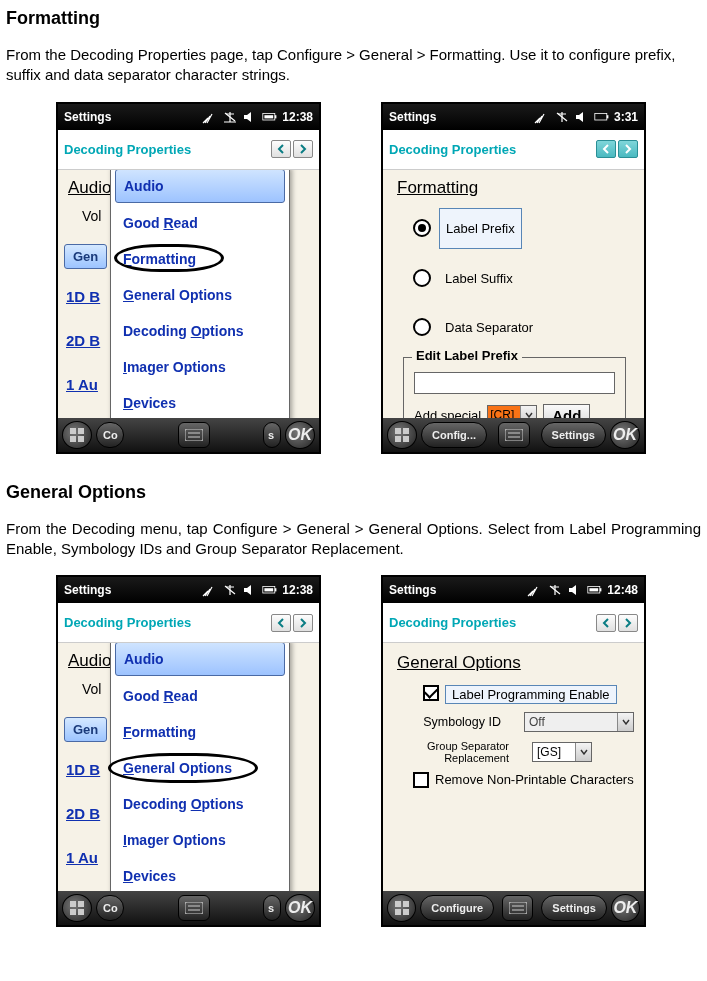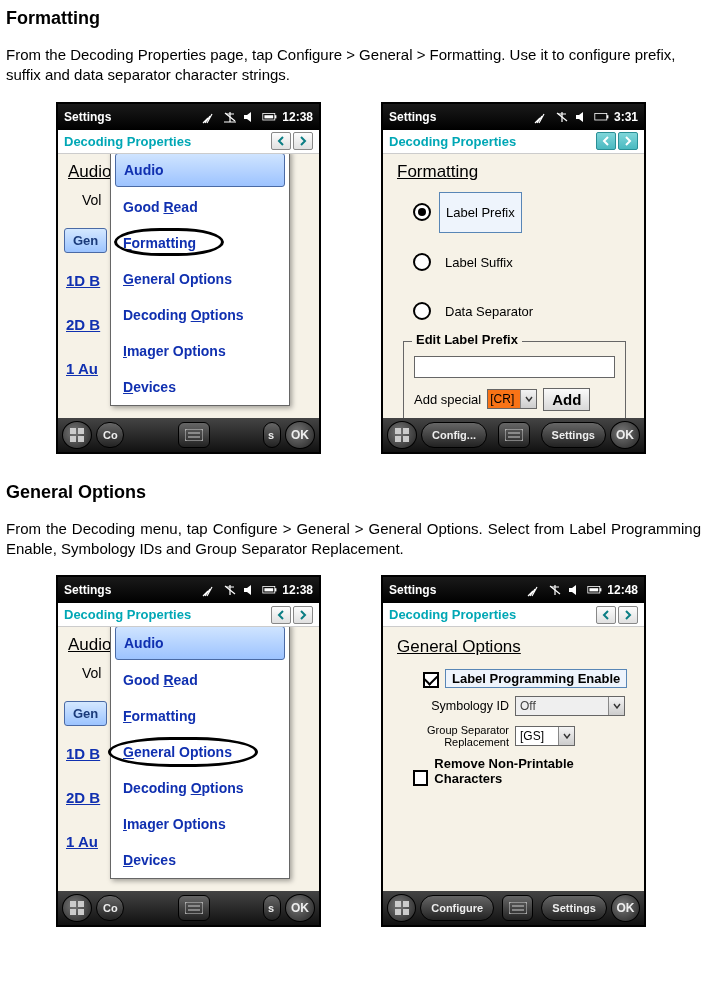--- a/index.html
+++ b/index.html
@@ -50,21 +50,21 @@
     font-weight: bold;
     gap: 4px;
   }
   .tb-title { flex: 0 0 auto; }
   .tb-spacer { flex: 1 1 auto; }
   .tb-ico { width:16px; height:14px; display:flex; align-items:center; justify-content:center; }
   .tb-ico svg { display:block; }
   .tb-clock { font-size:12px; font-weight:bold; }
   
   .subheader {
-    height: 24px;
+    height: 40px;
     display:flex;
     align-items:center;
     padding: 0 6px;
     font-size: 13px;
     font-weight: bold;
     color: #00a7b5;
     border-bottom: 1px solid #ccc;
     background:#fff;
   }
   .subheader .spacer { flex:1; }
@@ -111,22 +111,22 @@
     width:32px; height:26px; border-radius:6px;
     background: linear-gradient(#666,#222);
     border:1px solid #000;
     display:flex;align-items:center;justify-content:center;
   }
   .okbtn {
     width:30px; height:28px;
     background: radial-gradient(circle at 40% 40%, #777,#222);
     border-radius:50%;
     border:1px solid #000;
-    color:#eee; font-size:12px; font-weight:bold;
-    display:flex; align-items:center; justify-content:center;
+    color:#eee; font-size:16px; font-weight:bold;
+    display:flex; align-items:center; justify-content:center;font-style:italic;
   }
   .bottombar .spacer { flex:1; }
 
   
   .menu-back {
     position:absolute; left:0; top:0; right:0; bottom:0;
     padding: 8px 0 0 10px;
     font-family: Arial, sans-serif;
     font-size:15px;
   }
@@ -222,34 +222,34 @@
     display:flex;align-items:center;justify-content:center;
   }
   .btnAdd {
     border:1px solid #666; background:linear-gradient(#fafafa,#d8d8d8);
     padding:2px 8px; font-size:15px; font-weight:bold;
   }
 
   
   .go-body { padding: 8px 10px 4px 12px; font-size:13px; }
   .go-head { font-size:17px; text-decoration: underline; margin:2px 0 12px 2px; }
-  .go-row { display:flex; align-items:flex-end; margin:8px 0 8px 10px; gap:6px;font-weight:bold; }
+  .go-row { display:flex; align-items:flex-start; margin:8px 0 8px 10px; gap:6px; }
   .go-cb {
     width:16px;height:16px;border:2px solid #000;background:#fff;
     display:flex;align-items:center;justify-content:center;
   }
   .go-cb.checked::after {
     content:""; width:10px;height:6px;border-left:2px solid #000;border-bottom:2px solid #000;
     transform:rotate(-45deg) translate(1px,-1px);
   }
   .go-cb-label.boxed { border:1px solid #5886b6; background:#eef4fc; padding:1px 6px; }
   .go-line { display:flex; align-items:center; gap:6px; margin:8px 0 8px 4px; }
   .go-line .lab { width:110px; text-align:right; font-size:12.5px; }
   .go-line .labmulti { width:110px; text-align:right; font-size:11px; line-height:1.1; }
-  .go-sel { flex:0 0 auto; width:110px; height:20px; border:1px solid #666; background:#efefef; position:relative; display:flex; align-items:center; padding:0 4px; font-size:12px; color:#444;}
+  .go-sel { flex:0 0 auto; width:110px; height:20px; border:1px solid #666; background:#efefef; position:relative; display:flex; align-items:center; padding:0 4px; font-size:12px; color:#444;margin-left:17px;}
   .go-sel.short { width:60px; background:#fff; color:#000;}
   .go-sel .chev {
     position:absolute; right:0; top:0; bottom:0; width:16px;
     border-left:1px solid #888;
     background:linear-gradient(#f4f4f4,#ccc);
     display:flex;align-items:center;justify-content:center;
   }
 </style>
 </head>
 <body>

